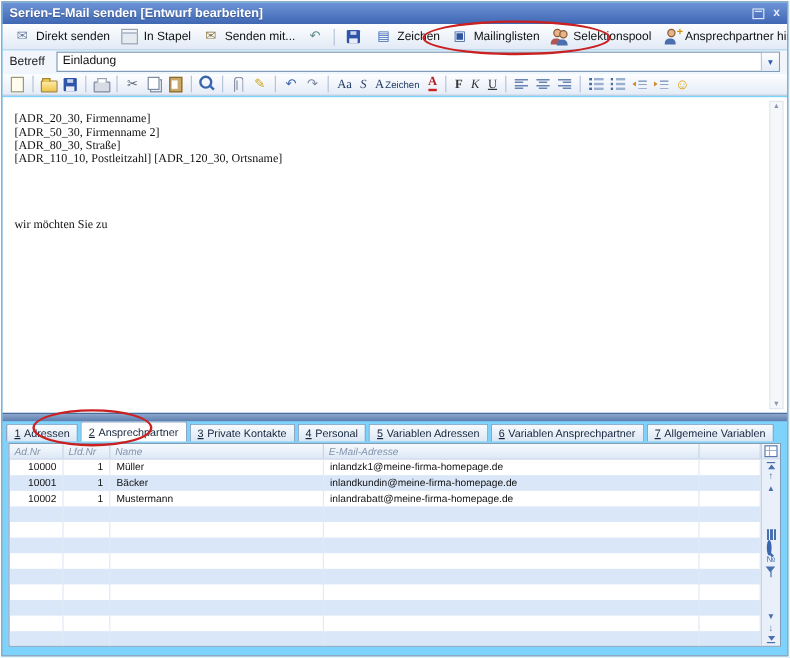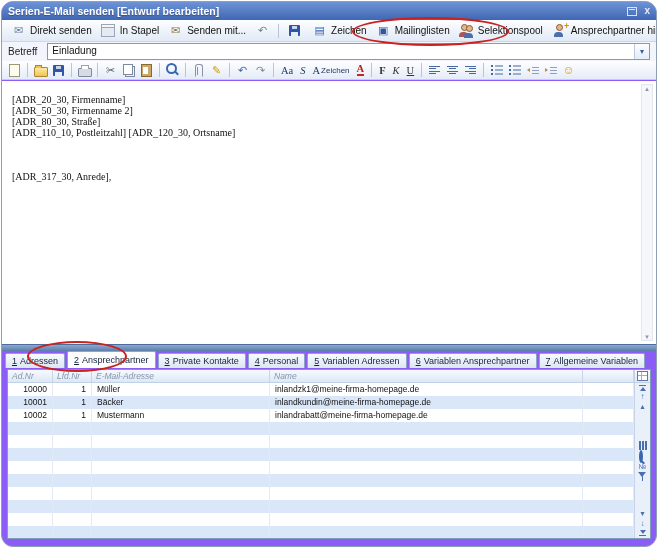--- a/index.html
+++ b/index.html
@@ -1,18 +1,18 @@
 <!DOCTYPE html>
 <html><head>
 <meta charset="utf-8">
 <style>
   html,body{margin:0;padding:0;width:658px;height:548px;background:#fff;overflow:hidden;
     font-family:"Liberation Sans",sans-serif;}
   .window{position:absolute;left:1px;top:1px;width:654px;height:544px;border:1px solid #8fa0b6;
-    border-radius:12px;background:#8b5cf6;overflow:hidden;}
+    border-radius:0;background:#7dd3fc;overflow:hidden;}
   
   .titlebar{position:absolute;left:0;top:0;right:0;height:18px;
     background:linear-gradient(#6e93d6,#3f67b3);display:flex;align-items:center;padding:0 6px;box-sizing:border-box;}
   .title{flex:1;color:#fff;font-size:10.5px;font-weight:bold;text-shadow:0 1px 1px rgba(0,0,0,.3);white-space:nowrap;}
   .winbtns{display:flex;align-items:center;gap:7px;}
   .i-restore{width:8px;height:7px;border:1px solid #dbe4f5;position:relative;display:inline-block;}
   .i-restore::before{content:"";position:absolute;left:1px;right:1px;top:1px;height:1px;background:#dbe4f5;}
   .closex{color:#e8edf8;font-size:10px;font-weight:bold;line-height:1;}
   
   .tb1{position:absolute;left:0;top:18px;right:0;height:22px;background:linear-gradient(#fdfefe,#e2eaf6);
@@ -300,22 +300,22 @@
 
   <div class="editor">
     <div class="edit-text">
       <p>[ADR_20_30, Firmenname]</p>
       <p>[ADR_50_30, Firmenname 2]</p>
       <p>[ADR_80_30, Straße]</p>
       <p>[ADR_110_10, Postleitzahl] [ADR_120_30, Ortsname]</p>
       <p></p>
       <p></p>
       <p></p>
-      <p>[ADR_317_30, Anrede],</p>
       <p></p>
+      <p>wir möchten Sie zu</p>
     </div>
     <div class="vscroll">
       <span class="glyph">▴</span>
       <span class="glyph">▾</span>
     </div>
   </div>
 
   <div class="splitter"></div>
 
   <div class="tabs">
@@ -346,22 +346,22 @@
     <span class="tab">
       <span class="num">7</span>
         <span>Allgemeine Variablen</span>
     </span>
   </div>
 
   <div class="grid">
     <div class="thead">
       <span class="th">Ad.Nr</span>
       <span class="th">Lfd.Nr</span>
+      <span class="th">Name</span>
       <span class="th">E-Mail-Adresse</span>
-      <span class="th">Name</span>
       <span class="th"></span>
     </div>
     <div class="corner">
       <span class="i-gridic"></span>
     </div>
     <div class="tbody">
       <div class="trow">
         <span class="td num">10000</span>
         <span class="td num">1</span>
         <span class="td">Müller</span>

